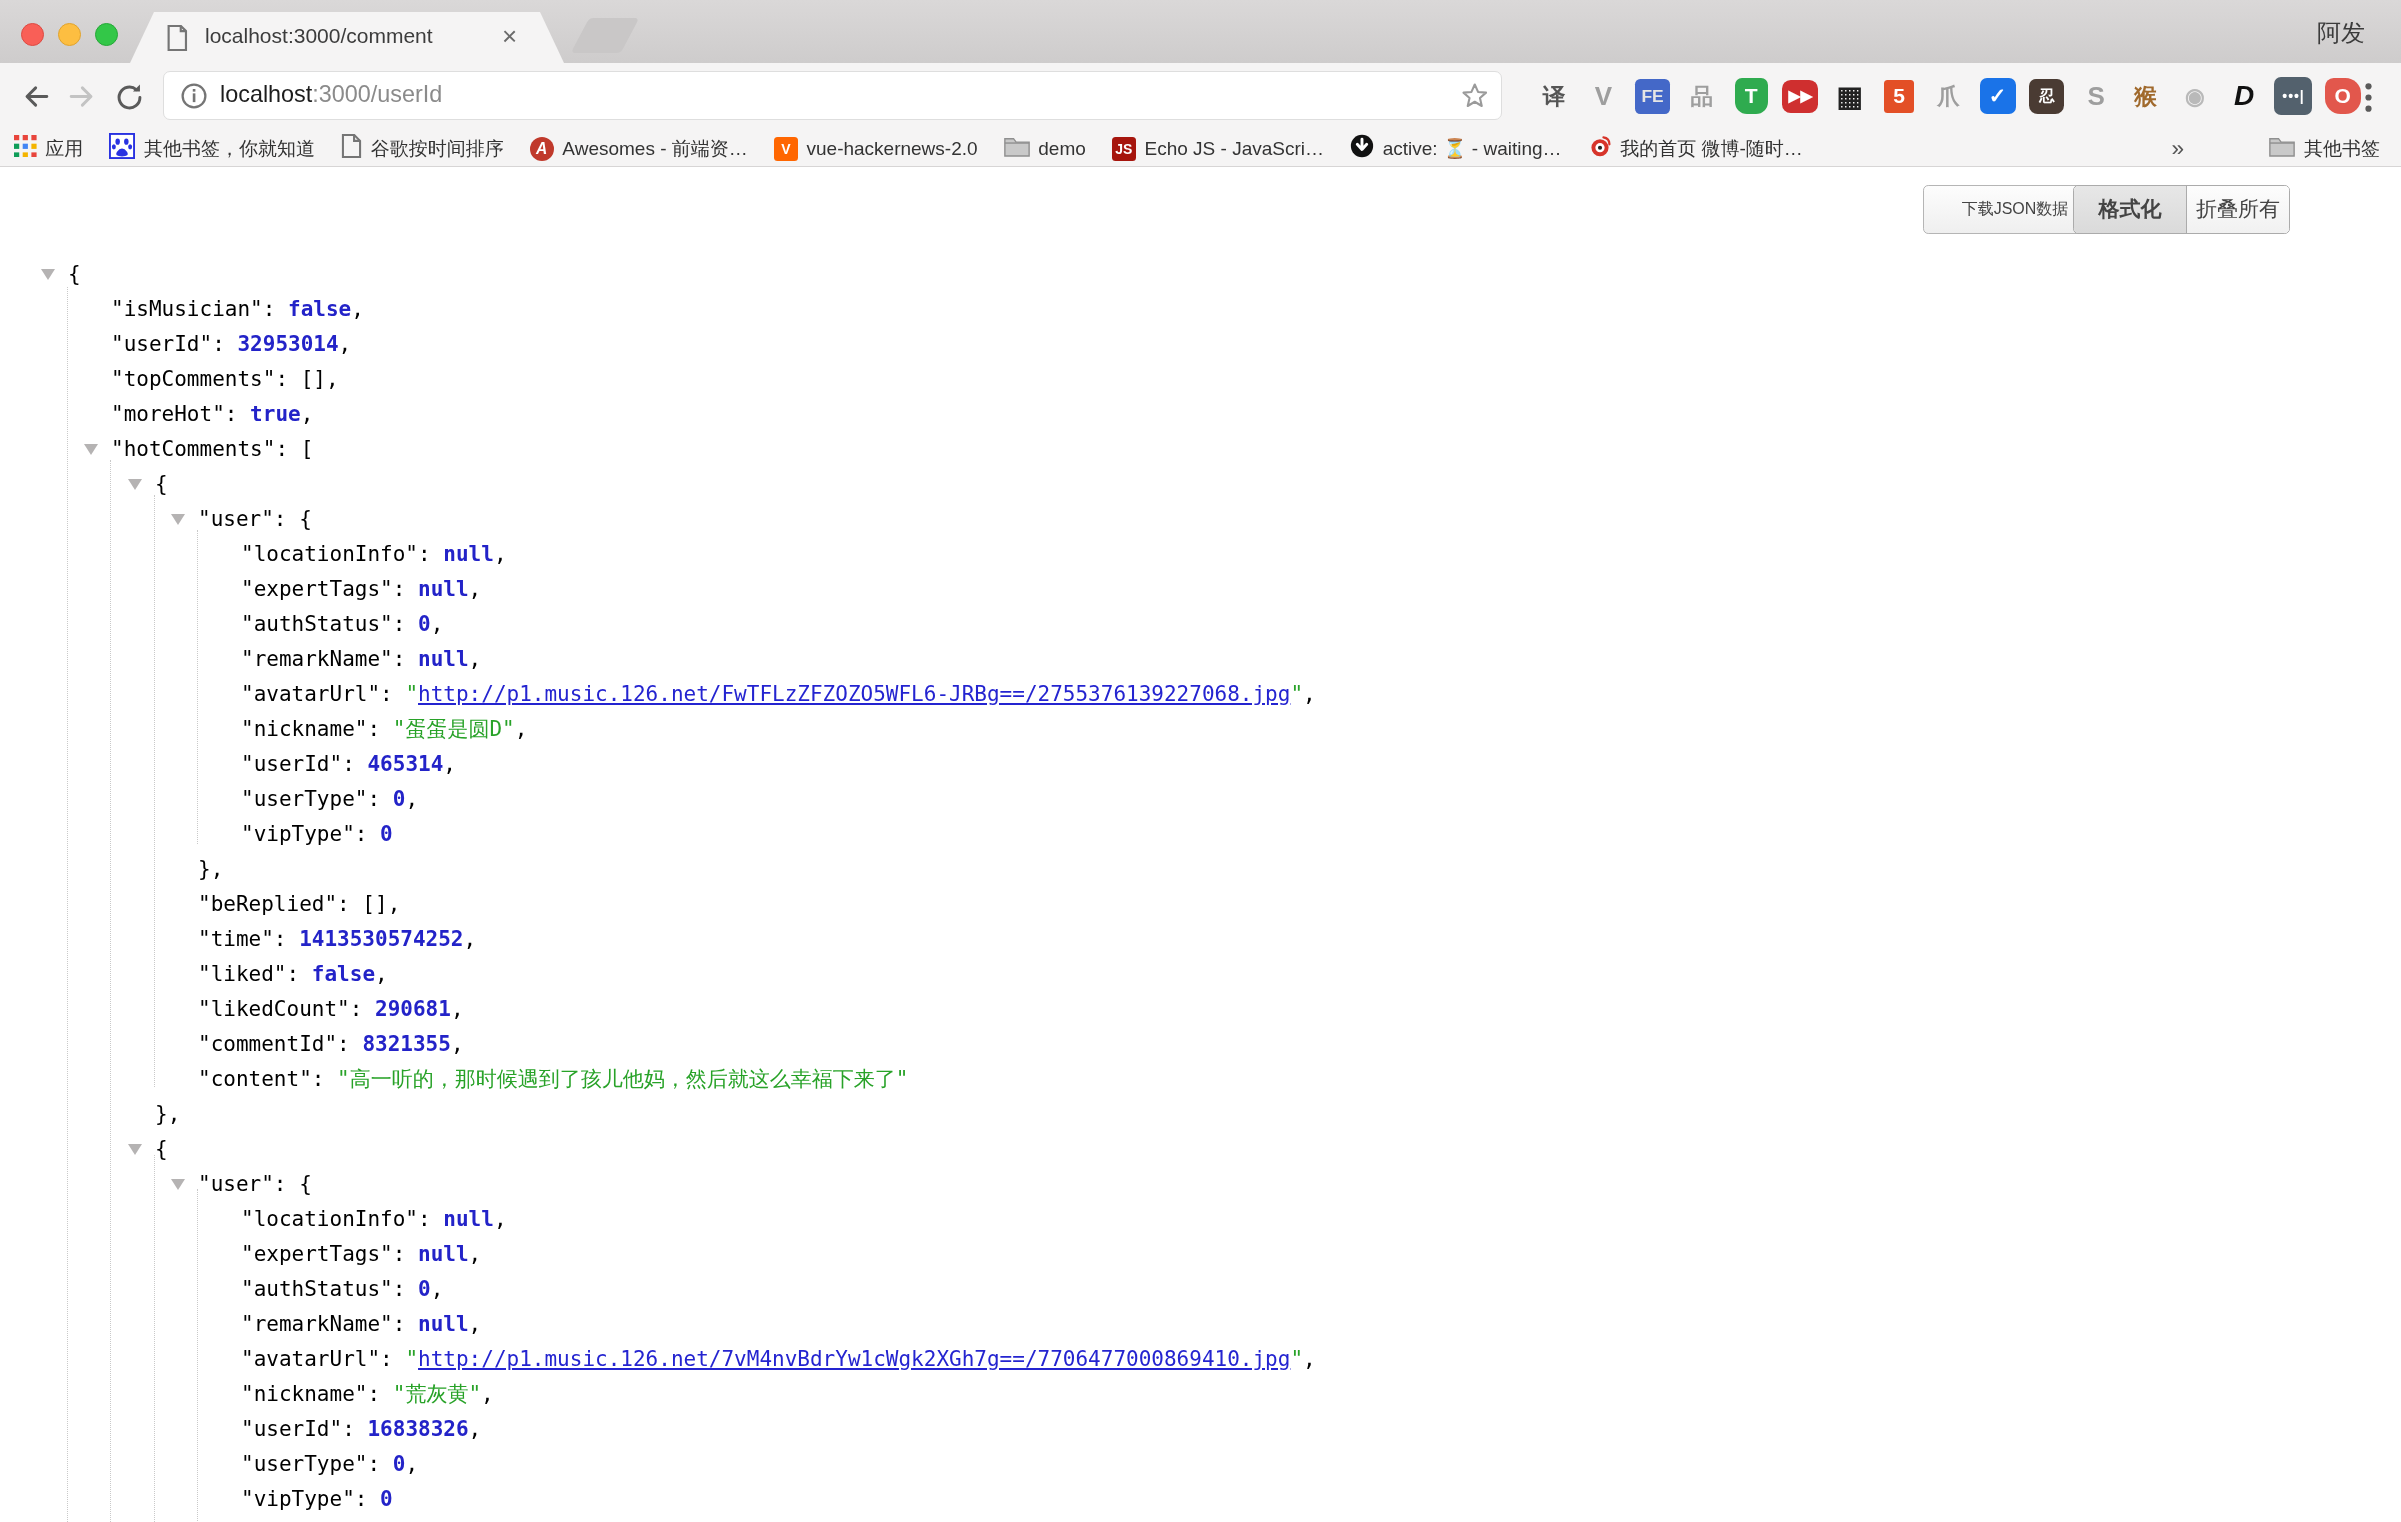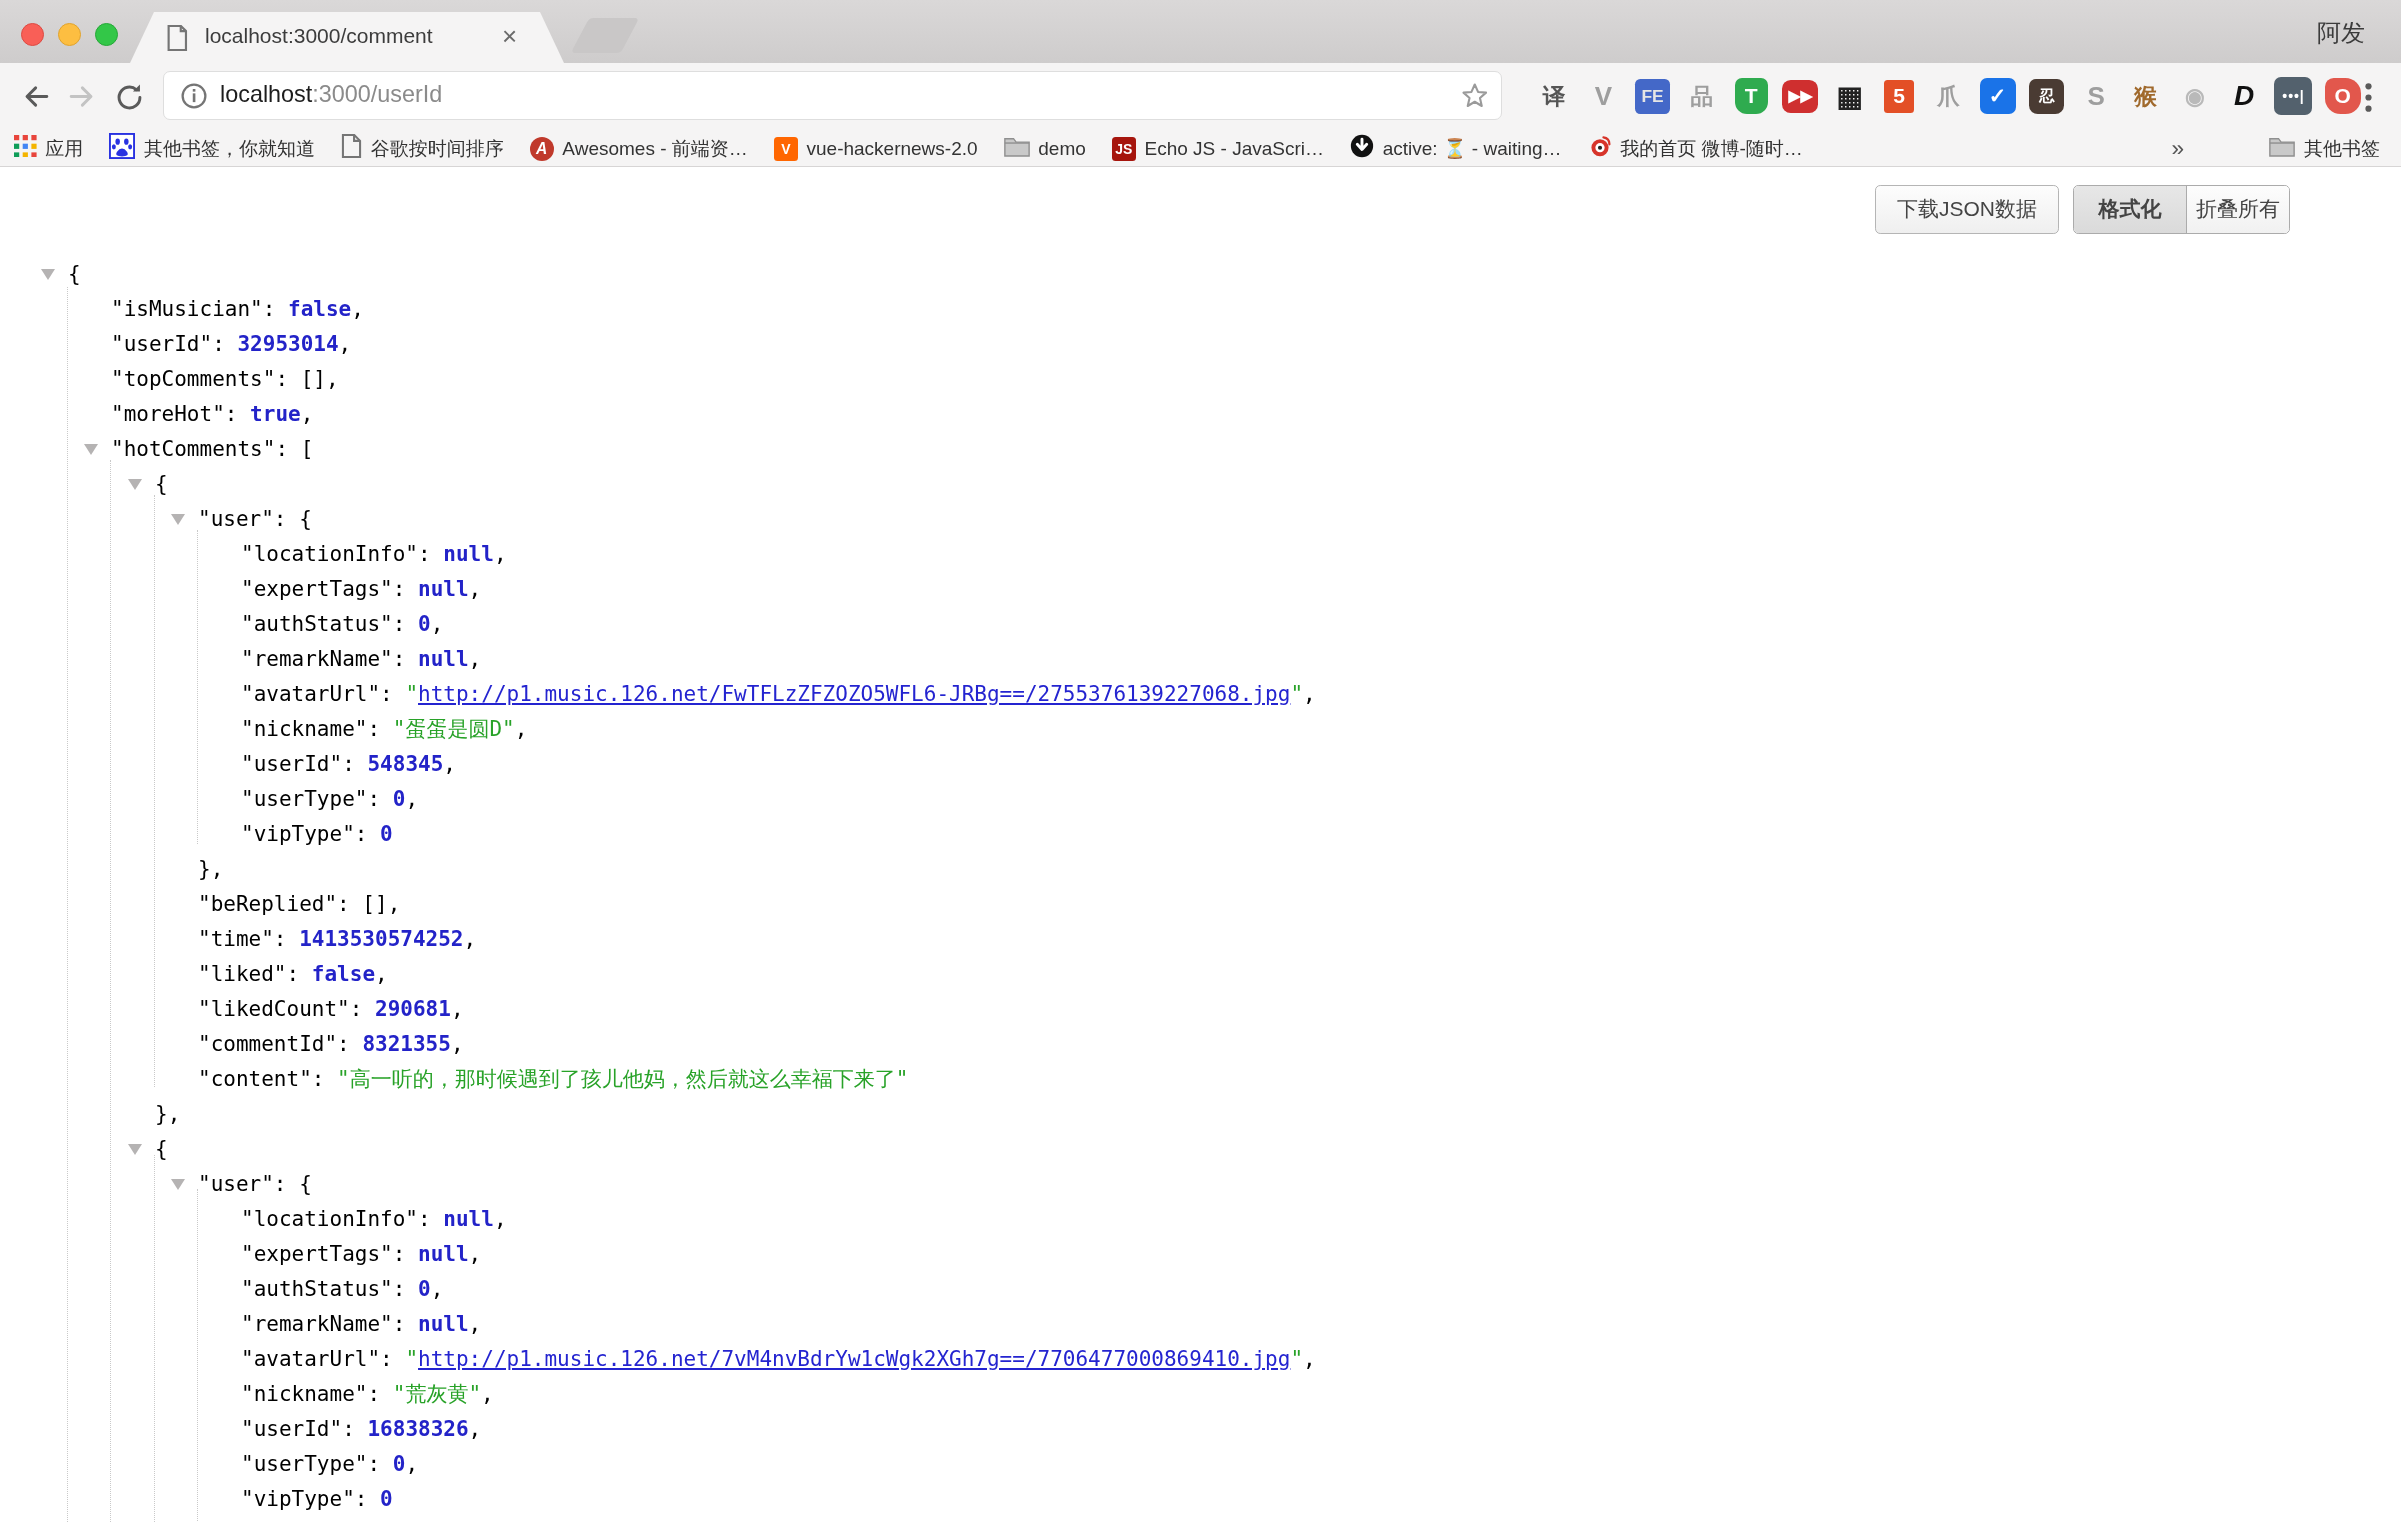--- a/index.html
+++ b/index.html
@@ -42,22 +42,22 @@
                 display:flex;align-items:center;padding-left:14px;box-sizing:border-box;}
   .bm{display:flex;align-items:center;gap:8.7px;margin-right:26px;font-size:19px;color:#333;white-space:nowrap;}
   .bm-right{position:absolute;right:21px;display:flex;align-items:center;gap:8.7px;font-size:19px;color:#333;}
   .chevron{position:absolute;right:217px;font-size:22.6px;color:#555;}
   .bi-sq{display:inline-flex;width:24px;height:24px;border-radius:3.5px;color:#fff;
          align-items:center;justify-content:center;font-size:14px;font-weight:bold;}
   .bi-round{display:inline-flex;width:24px;height:24px;border-radius:50%;color:#fff;
          align-items:center;justify-content:center;font-size:15.6px;font-weight:bold;font-style:italic;}
   
   .page{position:absolute;top:169px;left:0;right:0;bottom:0;background:#fff;}
-  .btn{position:absolute;height:49px;box-sizing:border-box;font-size:21px;color:#444;
-       display:flex;align-items:center;justify-content:center;}
+  .btn{position:absolute;height:49px;box-sizing:border-box;font-size:16px;color:#444;
+       display:flex;align-items:center;justify-content:center;margin-left:48px;}
   .btn-download{left:1875px;top:15.6px;width:184px;border:1.7px solid #b5b5b5;border-radius:5.2px;
        background:linear-gradient(#fdfdfd,#efefef);}
   .segmented{position:absolute;left:2073px;top:15.6px;height:49px;display:flex;
        border:1.7px solid #ababab;border-radius:5.2px;overflow:hidden;box-sizing:border-box;}
   .seg{font-size:21px;color:#444;display:flex;align-items:center;justify-content:center;height:100%;box-sizing:border-box;}
   .seg-format{width:113px;background:linear-gradient(#e7e7e7,#dadada);border-right:1.7px solid #ababab;font-weight:bold;}
   .seg-collapse{width:102px;background:linear-gradient(#fdfdfd,#f1f1f1);}
   
   .json-area{position:absolute;left:0;top:88px;right:0;bottom:0;overflow:hidden;
              font-family:"DejaVu Sans Mono",monospace;font-size:21px;color:#000;}
@@ -287,21 +287,21 @@
       <div class="jline" style="padding-left: 111px;"><span class="tk-k">"moreHot"</span><span class="tk-p">: </span><span class="tk-v">true</span><span class="tk-p">,</span></div>
       <div class="jline" style="padding-left: 111px;"><span class="arrow" style="left: 84px;"></span><span class="tk-k">"hotComments"</span><span class="tk-p">: [</span></div>
       <div class="jline" style="padding-left: 155px;"><span class="arrow" style="left: 128px;"></span><span class="tk-p">{</span></div>
       <div class="jline" style="padding-left: 198px;"><span class="arrow" style="left: 171px;"></span><span class="tk-k">"user"</span><span class="tk-p">: {</span></div>
       <div class="jline" style="padding-left: 241px;"><span class="tk-k">"locationInfo"</span><span class="tk-p">: </span><span class="tk-v">null</span><span class="tk-p">,</span></div>
       <div class="jline" style="padding-left: 241px;"><span class="tk-k">"expertTags"</span><span class="tk-p">: </span><span class="tk-v">null</span><span class="tk-p">,</span></div>
       <div class="jline" style="padding-left: 241px;"><span class="tk-k">"authStatus"</span><span class="tk-p">: </span><span class="tk-v">0</span><span class="tk-p">,</span></div>
       <div class="jline" style="padding-left: 241px;"><span class="tk-k">"remarkName"</span><span class="tk-p">: </span><span class="tk-v">null</span><span class="tk-p">,</span></div>
       <div class="jline" style="padding-left: 241px;"><span class="tk-k">"avatarUrl"</span><span class="tk-p">: </span><span class="tk-s">"</span><a class="tk-a">http://p1.music.126.net/FwTFLzZFZOZO5WFL6-JRBg==/2755376139227068.jpg</a><span class="tk-s">"</span><span class="tk-p">,</span></div>
       <div class="jline" style="padding-left: 241px;"><span class="tk-k">"nickname"</span><span class="tk-p">: </span><span class="tk-s">"蛋蛋是圆D"</span><span class="tk-p">,</span></div>
-      <div class="jline" style="padding-left: 241px;"><span class="tk-k">"userId"</span><span class="tk-p">: </span><span class="tk-v">548345</span><span class="tk-p">,</span></div>
+      <div class="jline" style="padding-left: 241px;"><span class="tk-k">"userId"</span><span class="tk-p">: </span><span class="tk-v">465314</span><span class="tk-p">,</span></div>
       <div class="jline" style="padding-left: 241px;"><span class="tk-k">"userType"</span><span class="tk-p">: </span><span class="tk-v">0</span><span class="tk-p">,</span></div>
       <div class="jline" style="padding-left: 241px;"><span class="tk-k">"vipType"</span><span class="tk-p">: </span><span class="tk-v">0</span></div>
       <div class="jline" style="padding-left: 198px;"><span class="tk-p">},</span></div>
       <div class="jline" style="padding-left: 198px;"><span class="tk-k">"beReplied"</span><span class="tk-p">: [],</span></div>
       <div class="jline" style="padding-left: 198px;"><span class="tk-k">"time"</span><span class="tk-p">: </span><span class="tk-v">1413530574252</span><span class="tk-p">,</span></div>
       <div class="jline" style="padding-left: 198px;"><span class="tk-k">"liked"</span><span class="tk-p">: </span><span class="tk-v">false</span><span class="tk-p">,</span></div>
       <div class="jline" style="padding-left: 198px;"><span class="tk-k">"likedCount"</span><span class="tk-p">: </span><span class="tk-v">290681</span><span class="tk-p">,</span></div>
       <div class="jline" style="padding-left: 198px;"><span class="tk-k">"commentId"</span><span class="tk-p">: </span><span class="tk-v">8321355</span><span class="tk-p">,</span></div>
       <div class="jline" style="padding-left: 198px;"><span class="tk-k">"content"</span><span class="tk-p">: </span><span class="tk-s">"高一听的，那时候遇到了孩儿他妈，然后就这么幸福下来了"</span></div>
       <div class="jline" style="padding-left: 155px;"><span class="tk-p">},</span></div>

